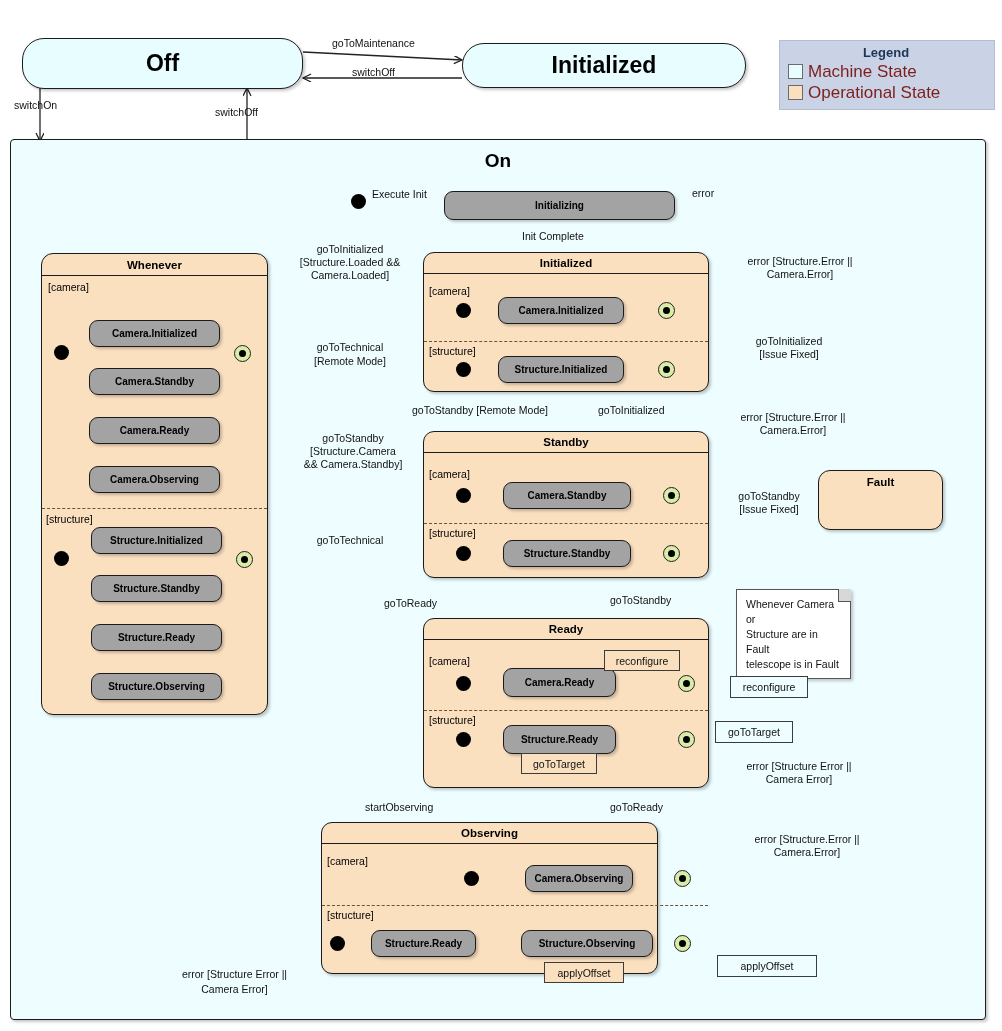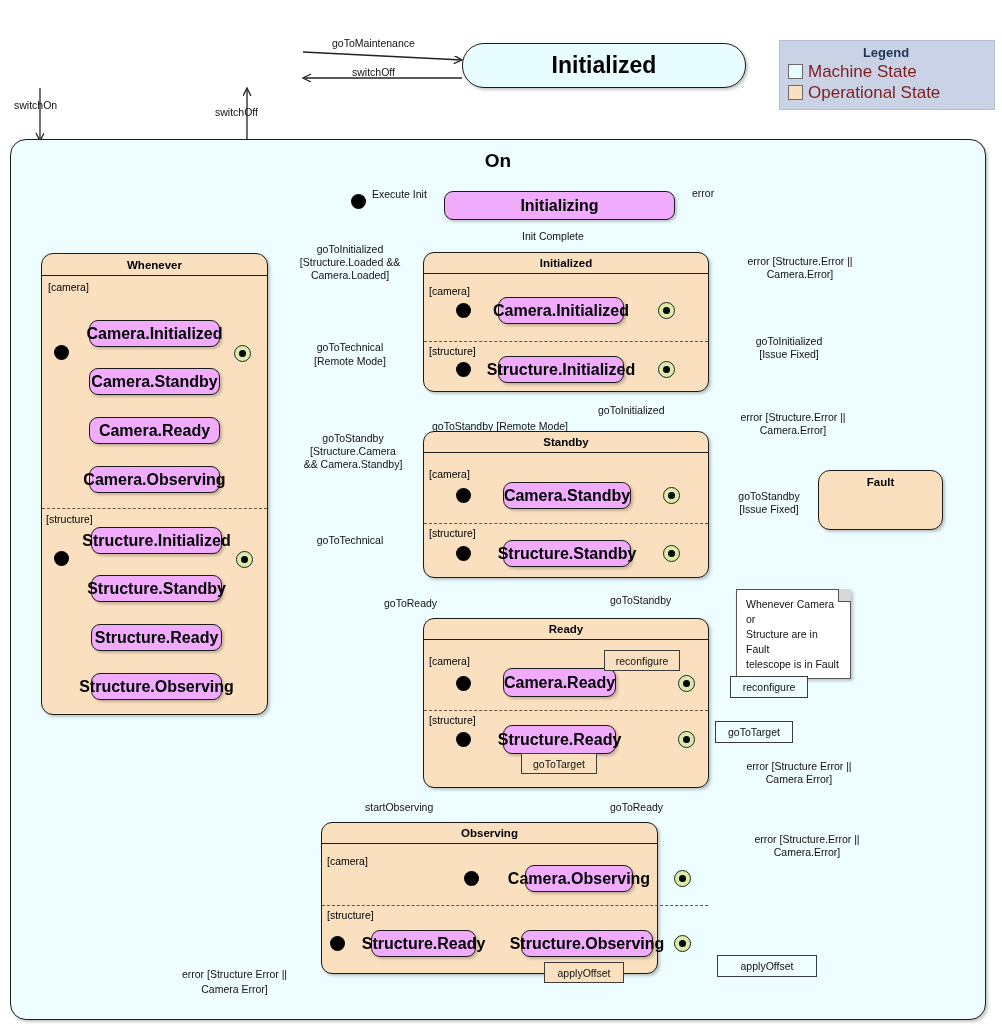--- a/index.html
+++ b/index.html
@@ -31,42 +31,42 @@
   .ostate {              
     background: #FBE0C0;
     border-radius: 11px;
   }
   .ostate > .hdr {
     height: 21px; line-height: 21px;
     text-align:center; font-size:11.5px; font-weight:bold; color:#000;
     border-bottom: 1.4px solid #1b1b1b;
   }
   .simple {              
-    background: #f0abfc;
+    background: #a3a3a3;
     border-radius: 9px;
     display:flex; align-items:center; justify-content:center;
-    font-size: 16px; font-weight: bold; color:#000;
+    font-size: 10px; font-weight: bold; color:#000;
     border-width: 1.7px;
   }
   .composite {           
     background: #FBE0C0;
     border-radius: 12px;
   }
   .composite > .hdr {
     height: 22px; line-height:22px; text-align:center;
     font-size:11.5px; font-weight:bold; color:#000;
     border-bottom: 1.4px solid #1b1b1b;
   }
   .composite.noline > .hdr { border-bottom: none; }
 
   .onbox {
     position:absolute;
     background:#EEFDFF;
     border:1.7px solid #1b1b1b;
-    border-radius: 16px;
+    border-radius: 4px;
     box-shadow: 2px 2px 3px rgba(0,0,0,0.22);
   }
   .onbox > .title {
     text-align:center; font-size:19px; font-weight:bold; color:#000;
     padding-top: 10px;
   }
 
   
   .guard {
     position:absolute; font-size:10.5px; color:#000; white-space:nowrap;
@@ -269,20 +269,21 @@
     <div class="lrow">
       <span class="sw m"></span>
       <span class="ltxt">Machine State</span>
     </div>
     <div class="lrow">
       <span class="sw o"></span>
       <span class="ltxt">Operational State</span>
     </div>
   </div>
 
+  <div class="mstate" style="left:22px; top:38px; width:281px; height:51px;">Off</div>
 
   <div class="mstate" style="left:462px; top:43px; width:284px; height:45px;">Initialized</div>
 
   <div class="tl" style="left:332px; top:37px;">goToMaintenance</div>
   <div class="tl" style="left:352px; top:66px;">switchOff</div>
   <div class="tl left" style="left:14px; top:99px;">switchOn</div>
   <div class="tl left" style="left:215px; top:106px;">switchOff</div>
 
   <div class="onbox" style="left:10px; top:139px; width:976px; height:881px;">
     <div class="title">On</div>
@@ -360,21 +361,21 @@
   <div class="init" style="left:456px; top:546px;"></div>
   <div class="simple" style="left:503px; top:540px; width:128px; height:27px;">Structure.Standby</div>
   <div class="final" style="left:663px; top:545px;"></div>
 
   <div class="tl" style="left:278px; top:432px; width:150px;">goToStandby</div>
   <div class="tl" style="left:278px; top:445px; width:150px;">[Structure.Camera</div>
   <div class="tl" style="left:278px; top:458px; width:150px;">&amp;&amp; Camera.Standby]</div>
 
   <div class="tl" style="left:285px; top:534px; width:130px;">goToTechnical</div>
 
-  <div class="tl left" style="left:412px; top:420px;margin-left:20px;">goToStandby [Remote Mode]</div>
+  <div class="tl left" style="left:412px; top:404px;">goToStandby [Remote Mode]</div>
   <div class="tl left" style="left:598px; top:404px;">goToInitialized</div>
 
   <div class="tl" style="left:708px; top:411px; width:170px;">error [Structure.Error ||</div>
   <div class="tl" style="left:708px; top:424px; width:170px;">Camera.Error]</div>
 
   <div class="tl" style="left:714px; top:490px; width:110px;">goToStandby</div>
   <div class="tl" style="left:714px; top:503px; width:110px;">[Issue Fixed]</div>
 
   <div class="composite noline" style="left:818px; top:470px; width:125px; height:60px;">
     <div class="hdr">Fault</div>

